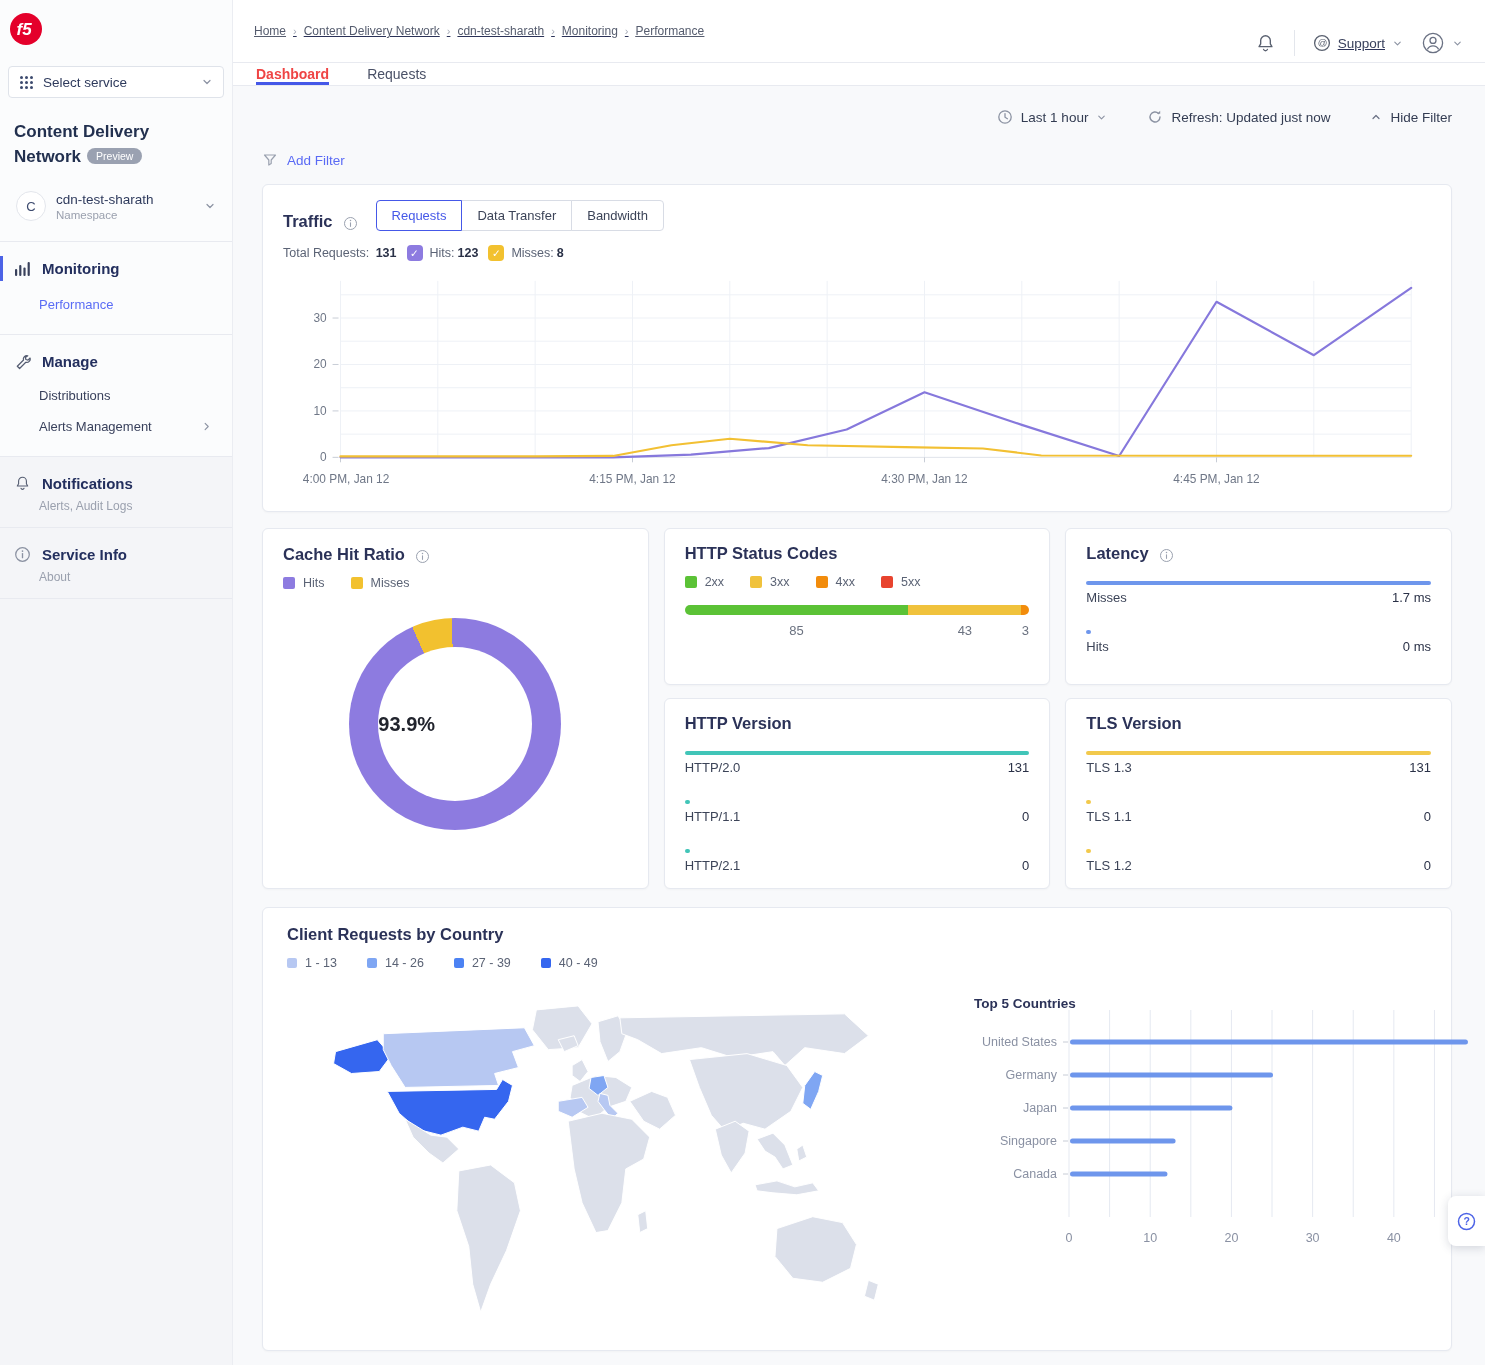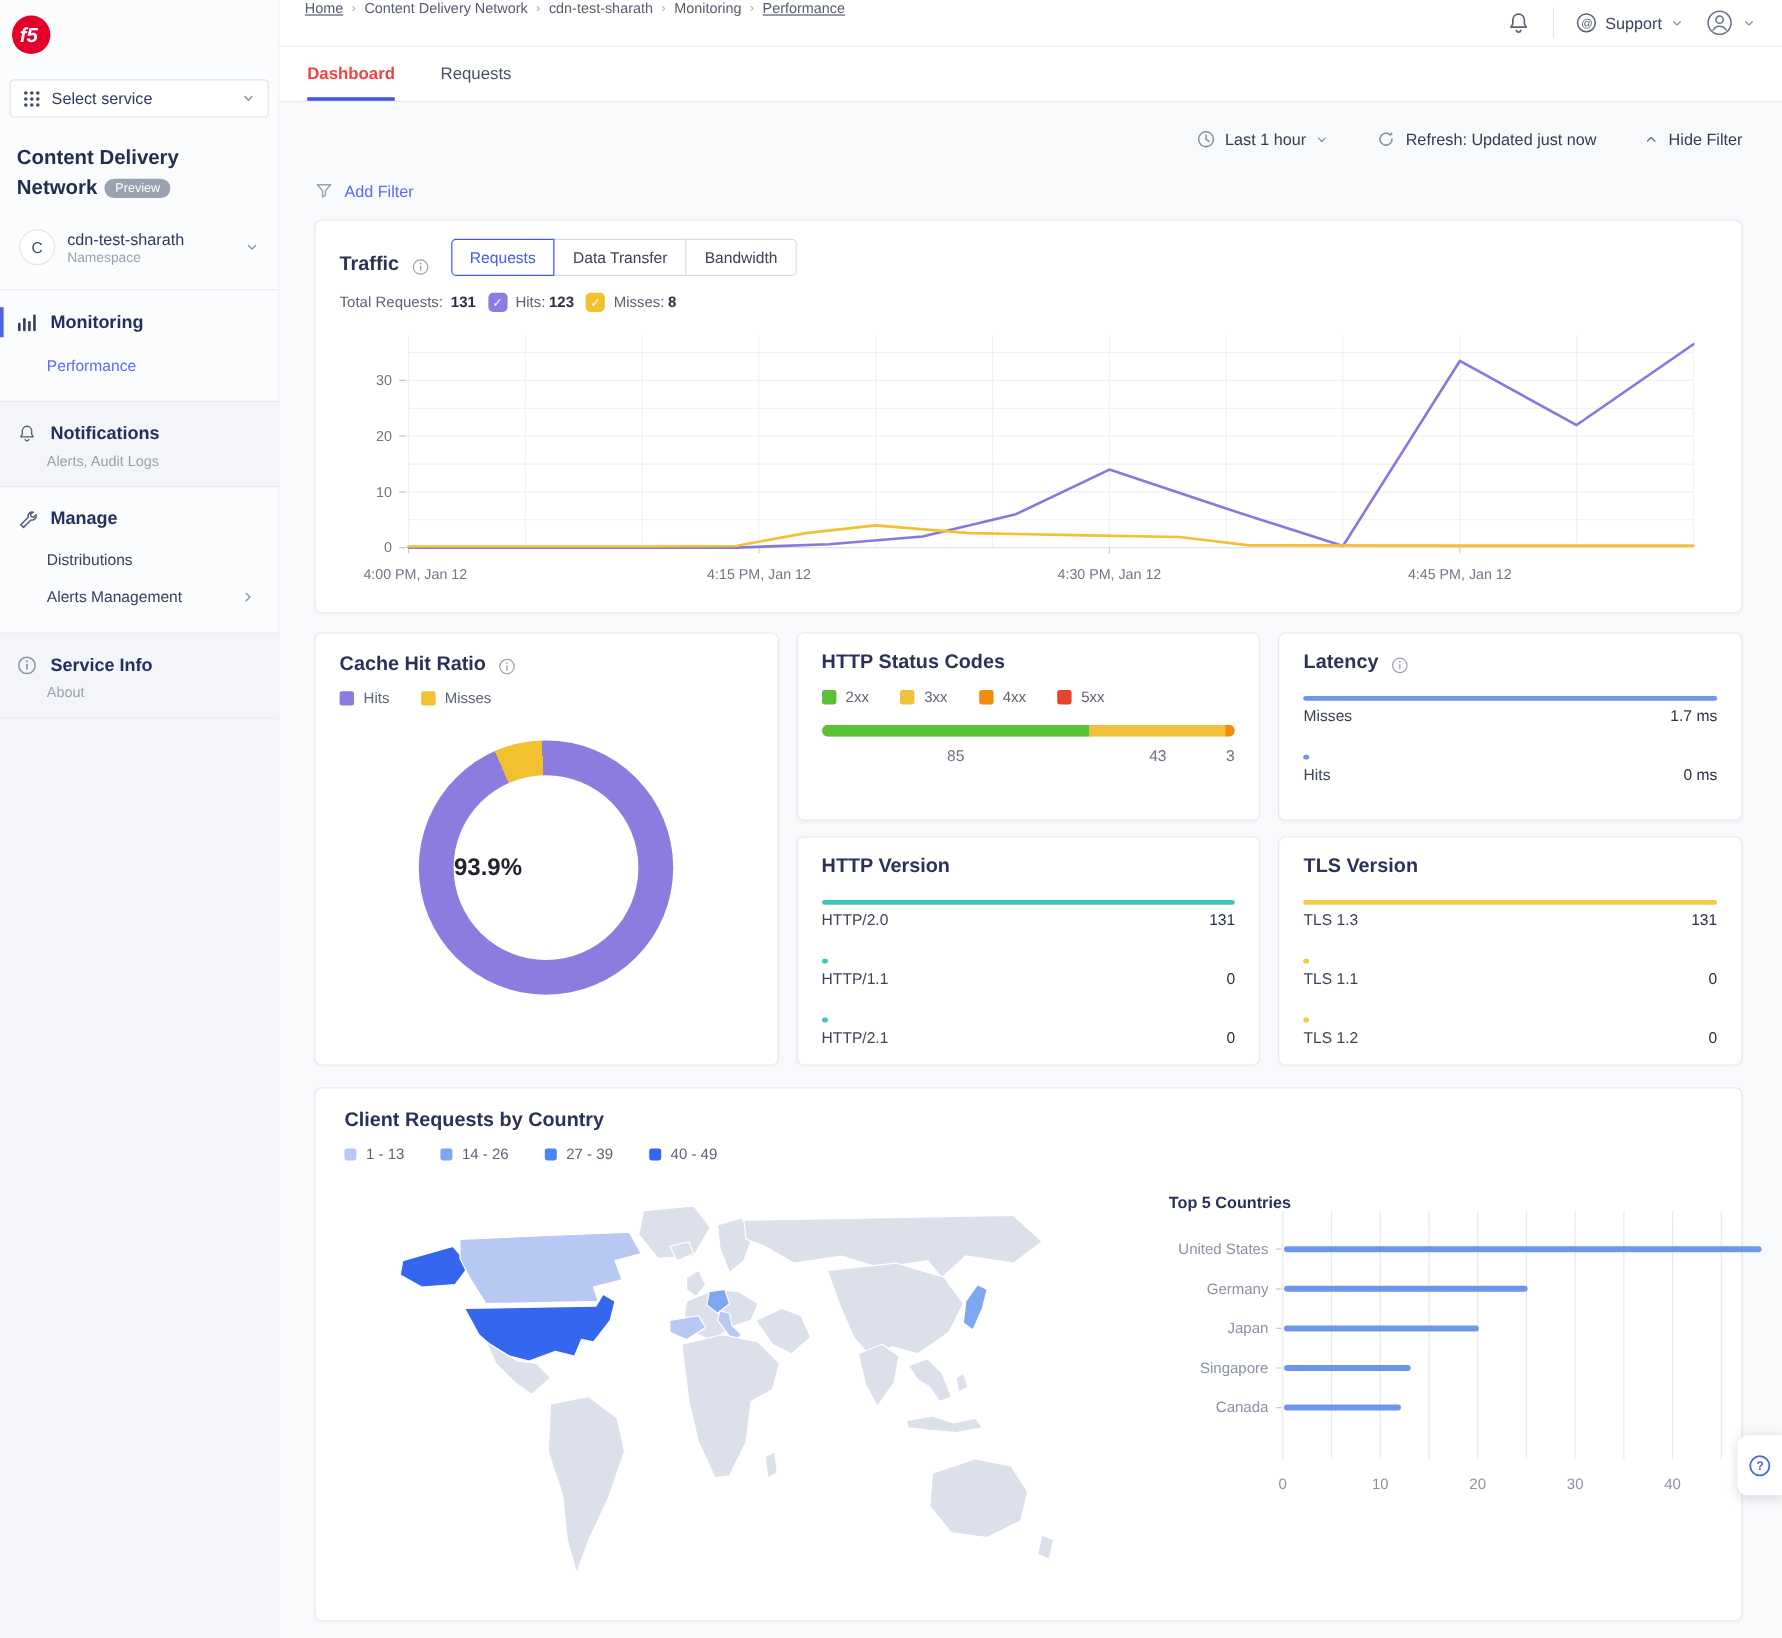--- a/index.html
+++ b/index.html
@@ -28,21 +28,21 @@
   .nav-head.active::before { content:""; position:absolute; left:0; top:2px; bottom:2px; width:3px; background:#4c63e6; }
   .nav-head .t { font-size:15px; font-weight:700; color:#232f5e; }
   .nav-sub { font-size:12px; color:#9aa0ae; padding:1px 14px 0 39px; }
   .nav-link { display:flex; align-items:center; font-size:13px; color:#39415c; padding:8px 14px 8px 39px; cursor:pointer; }
   .nav-link.blue { color:#5a6cf5; }
   .nav-link .chev-r { margin-left:auto; margin-right:6px; }
   .nav-group.gray { background:#f4f5f8; }
   .sidebar .filler { flex:1; background:#f4f5f8; }
   
   .main { flex:1; display:flex; flex-direction:column; min-width:0; }
-  .hdr { background:#fff; border-bottom:1px solid #e8eaf0; padding:0 22px 6px 21px; display:flex; }
+  .hdr { background:#fff; border-bottom:1px solid #e8eaf0; padding:24px 22px 6px 21px; display:flex;text-decoration:underline; }
   .crumbs { font-size:12px; color:#555c6e; display:flex; gap:7px; align-items:center; }
   .crumb { cursor:pointer; }
   .crumb.u { text-decoration:underline; }
   .crumb-sep { color:#a6abb8; font-size:11px; }
   .page-title-row { display:flex; align-items:center; gap:8px; margin-top:7px; cursor:pointer;}
   .page-title { font-size:17px; font-weight:600; color:#2b3566; }
   .hdr-right { margin-left:auto; display:flex; align-items:center; gap:18px; padding-top:6px; }
   .hdr-right .vdiv { width:1px; height:26px; background:#e3e6ec; }
   .icon-btn { display:flex; align-items:center; gap:7px; cursor:pointer; font-size:13.5px; color:#39415c; }
   
@@ -153,44 +153,44 @@
               <rect x="5.2" y="5" width="2.2" height="11" rx="1"></rect>
               <rect x="9.4" y="7.5" width="2.2" height="8.5" rx="1"></rect>
               <rect x="13.6" y="2" width="2.2" height="14" rx="1"></rect>
             </g>
         </svg>
         <span class="t">Monitoring</span>
       </div>
       <div class="nav-link blue" style="margin-top:6px;">Performance</div>
     </div>
 
-    <div class="nav-group gray">
-      <div class="nav-head">
-        <svg class="ic" width="17" height="17" viewBox="0 0 20 20">
-          <path d="M10 2.6a4.6 4.6 0 0 0-4.6 4.6v3.2L3.9 13h12.2l-1.5-2.6V7.2A4.6 4.6 0 0 0 10 2.6zM8.2 15.6a1.9 1.9 0 0 0 3.6 0" fill="none" stroke="#555d72" stroke-width="1.3" stroke-linecap="round" stroke-linejoin="round"></path>
-        </svg>
-        <span class="t">Notifications</span>
-      </div>
-      <div class="nav-sub">Alerts, Audit Logs</div>
-    </div>
-
     <div class="nav-group">
       <div class="nav-head">
         <svg class="ic" width="17" height="17" viewBox="0 0 18 18">
           <path d="M14.6 2.9a3.6 3.6 0 0 0-4.5 4.5l-6.6 6.6 2.4 2.4 6.6-6.6a3.6 3.6 0 0 0 4.5-4.5l-2.2 2.2-2.2-.6-.6-2.2z" fill="none" stroke="#555d72" stroke-width="1.3" stroke-linejoin="round"></path>
         </svg>
         <span class="t">Manage</span>
       </div>
       <div class="nav-link" style="margin-top:4px;">Distributions</div>
       <div class="nav-link">
         <span>Alerts Management</span>
         <svg class="ic chev-r" width="11" height="11" viewBox="0 0 16 16">
             <path d="M6 3.5l4.5 4.5L6 12.5" fill="none" stroke="#8b92a2" stroke-width="1.6" stroke-linecap="round" stroke-linejoin="round"></path>
           </svg>
       </div>
+    </div>
+
+    <div class="nav-group gray">
+      <div class="nav-head">
+        <svg class="ic" width="17" height="17" viewBox="0 0 20 20">
+          <path d="M10 2.6a4.6 4.6 0 0 0-4.6 4.6v3.2L3.9 13h12.2l-1.5-2.6V7.2A4.6 4.6 0 0 0 10 2.6zM8.2 15.6a1.9 1.9 0 0 0 3.6 0" fill="none" stroke="#555d72" stroke-width="1.3" stroke-linecap="round" stroke-linejoin="round"></path>
+        </svg>
+        <span class="t">Notifications</span>
+      </div>
+      <div class="nav-sub">Alerts, Audit Logs</div>
     </div>
 
     <div class="nav-group gray">
       <div class="nav-head">
         <svg class="ic" width="17" height="17" viewBox="0 0 18 18">
           <circle cx="9" cy="9" r="7.2" fill="none" stroke="#8b92a2" stroke-width="1.3"></circle>
           <line x1="9" y1="8" x2="9" y2="12.4" stroke="#8b92a2" stroke-width="1.4" stroke-linecap="round"></line>
           <circle cx="9" cy="5.4" r="0.9" fill="#8b92a2"></circle>
         </svg>
         <span class="t">Service Info</span>

